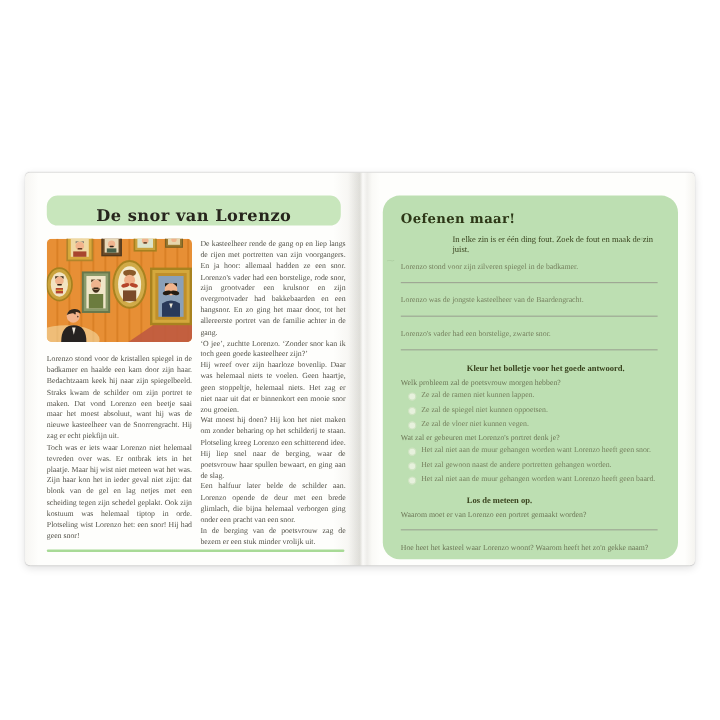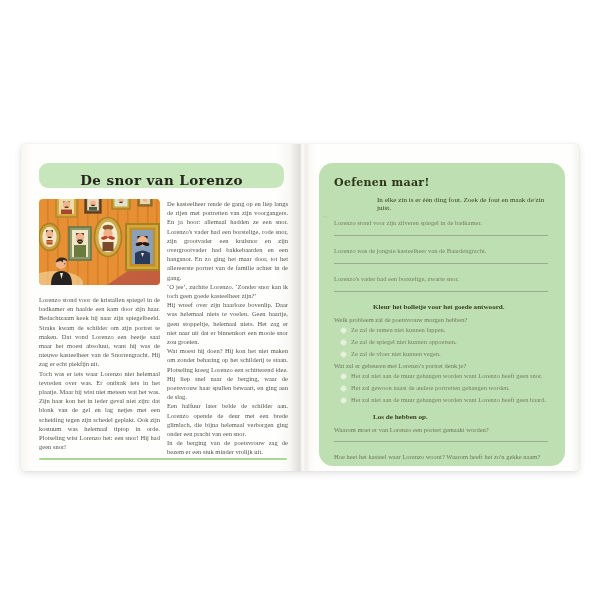--- a/index.html
+++ b/index.html
@@ -52,21 +52,21 @@
     padding:13px 15px 10px 15px;overflow:hidden;
   }
   .ex-heading{
     font-family:"DejaVu Serif", serif;font-weight:bold;font-size:11px;
     color:#2d3717;letter-spacing:0.3px;margin:0 0 7px 0;
   }
   .ex-intro{font-weight:normal;font-size:7.1px;color:#39421e;margin:0 0 7px 0;padding-left:43px;}
   .fix-block{margin-bottom:2px;}
   .fix-sentence{font-size:6.5px;color:#76805f;margin:0 0 8px 0;}
   .answer-line{border-bottom:1px solid #9fa894;height:1px;margin:0 2px 11px 0;}
-  .sub-heading{font-weight:bold;font-size:7.1px;color:#39421e;margin:9px 0 5px 0;padding-left:39px;}
+  .sub-heading{font-weight:bold;font-size:7.1px;color:#39421e;margin:9px 0 5px 16px;padding-left:39px;}
   .question{font-size:6.5px;color:#6d7757;margin:0 0 3px 0;}
   .option{display:flex;align-items:center;margin:0 0 4px 6px;}
   .dot{
     width:5px;height:5px;border-radius:50%;background:#e7f1dd;
     border:1px solid #cfe3c2;margin-right:4px;flex:0 0 auto;
   }
   .option span.txt{font-size:6.5px;color:#76805f;line-height:8px;}
   .open-block .question{margin-bottom:7px;}
   .deco{position:absolute;color:#8fae82;font-size:7px;}
   .deco.d1{right:28px;top:29px;opacity:0.55;}
@@ -250,21 +250,21 @@
       </div>
       <div class="option">
         <span class="dot"></span>
         <span class="txt">Het zal gewoon naast de andere portretten gehangen worden.</span>
       </div>
       <div class="option">
         <span class="dot"></span>
         <span class="txt">Het zal niet aan de muur gehangen worden want Lorenzo heeft geen baard.</span>
       </div>
 
-      <p class="sub-heading">Los de hebben op.</p>
+      <p class="sub-heading">Los de meteen op.</p>
 
       <div class="open-block">
         <p class="question">Waarom moet er van Lorenzo een portret gemaakt worden?</p>
         <div class="answer-line"></div>
       </div>
       <div class="open-block">
         <p class="question">Hoe heet het kasteel waar Lorenzo woont? Waarom heeft het zo'n gekke naam?</p>
         <div class="answer-line"></div>
       </div>
 

